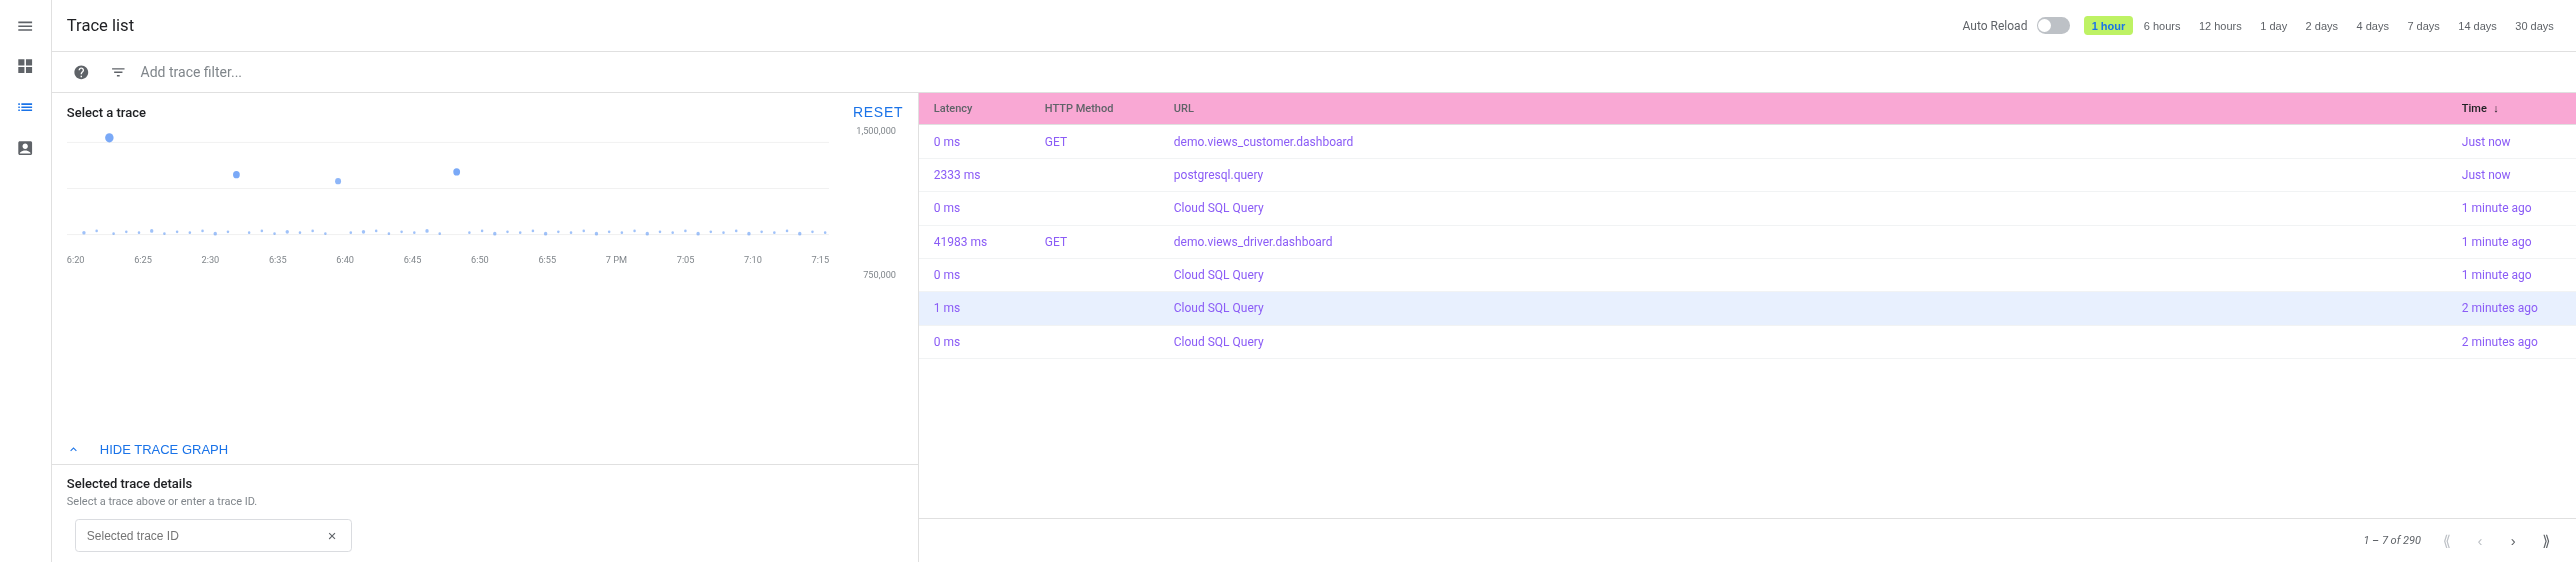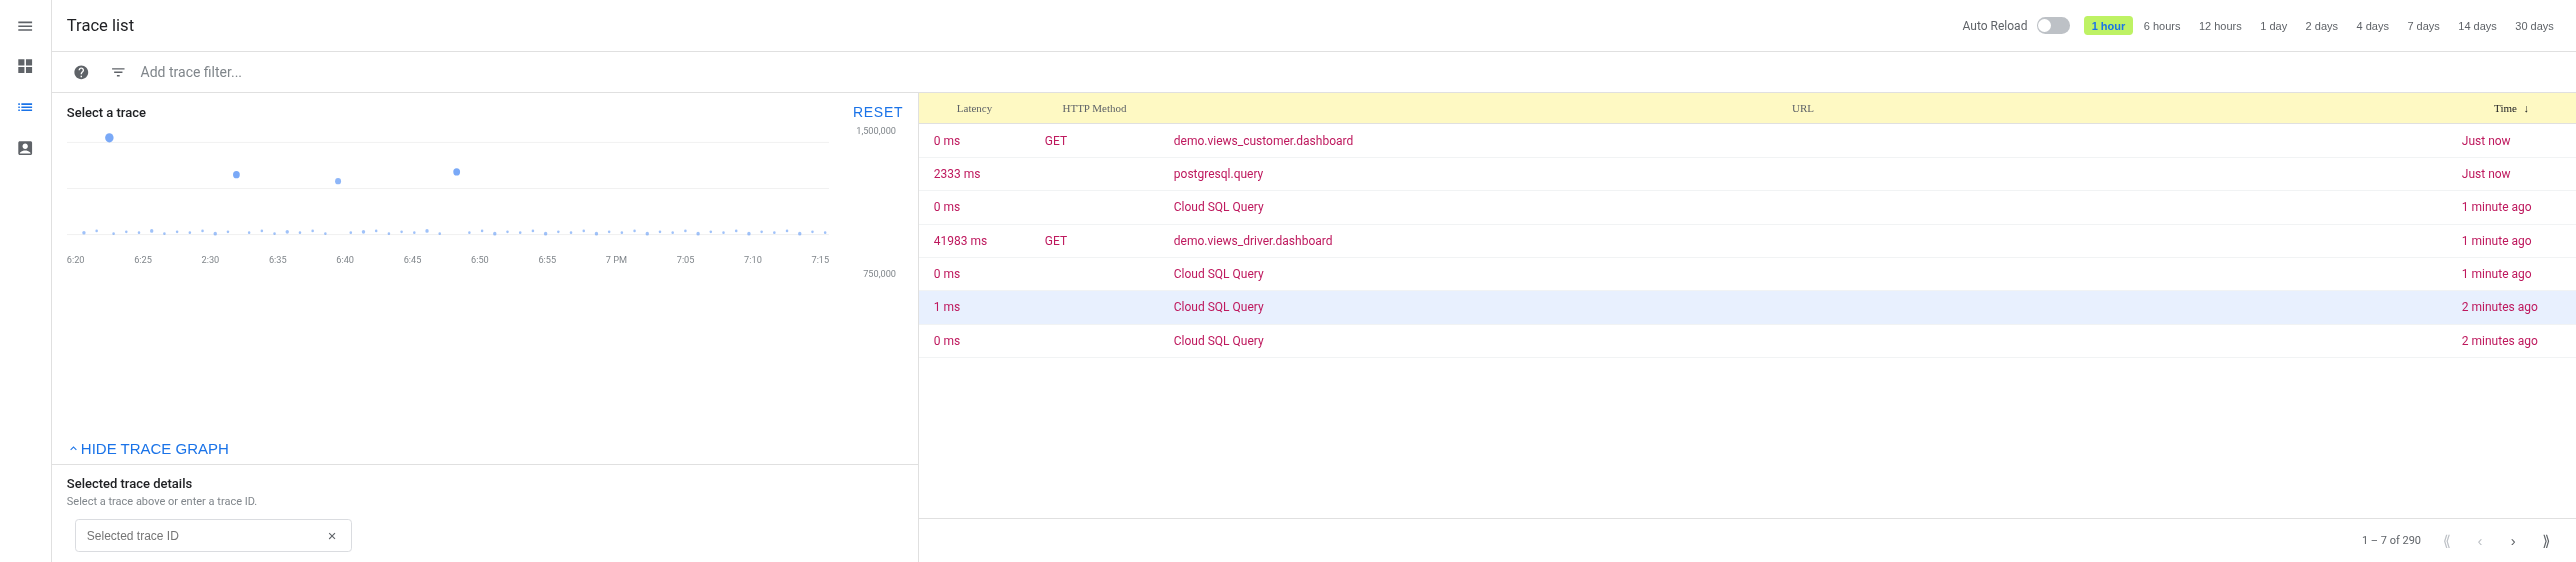--- a/index.html
+++ b/index.html
@@ -190,28 +190,28 @@
       justify-content: space-between;
       padding: 1.8px 0;
     }
     .x-label {
       font-size: 9.2px;
       color: #80868b;
     }
 
     .hide-graph-btn {
       padding: 7.4px 14.8px;
-      font-size: 15px;
+      font-size: 13px;
       color: #1a73e8;
       background: none;
       border: none;
       cursor: pointer;
       display: flex;
       align-items: center;
-      gap: 1px;
+      gap: 20px;
     }
 
     
     .trace-details {
       padding: 11px 14.8px;
       border-top: 0.9px solid #e0e0e0;
     }
     .trace-details-title {
       font-size: 13px;
       font-weight: 500;
@@ -264,63 +264,63 @@
     }
 
     table {
       width: 100%;
       border-collapse: collapse;
     }
 
     thead th {
       position: sticky;
       top: 0;
-      background: #fef9c3;
+      background: #f9a8d4;
       padding: 9.2px 14.8px;
       font-size: 11px;
       font-weight: 500;
       color: #5f6368;
-      text-align: center;
+      text-align: left;
       border-bottom: 0.9px solid #e0e0e0;
       white-space: nowrap;
-      font-family: Liberation Serif, serif;
     }
     thead th.sorted {
       color: #202124;
     }
     .sort-icon { margin-left: 3.7px; }
 
     tbody tr {
       border-bottom: 0.9px solid #f1f3f4;
       cursor: pointer;
     }
     tbody tr.highlighted { background: #e8f0fe; }
 
     tbody td {
       padding: 9.2px 14.8px;
       font-size: 12px;
-      color: #be185d;
+      color: #8b5cf6;
     }
     .latency-col { width: 111px; }
     .method-col { width: 129px; }
     .url-col { flex: 1; }
     .time-col { width: 129px; }
 
     .pagination {
       display: flex;
       align-items: center;
       justify-content: flex-end;
       padding: 7.4px 14.8px;
       border-top: 0.9px solid #e0e0e0;
       gap: 3.7px;
     }
     .pagination-info {
       font-size: 11px;
       color: #5f6368;
       margin-right: 7.4px;
+      font-style: italic;
     }
     .page-btn {
       width: 29.5px; height: 29.5px;
       border: none; background: none;
       cursor: pointer;
       color: #5f6368;
       display: flex; align-items: center; justify-content: center;
       border-radius: 50%;
       font-size: 14.8px;
     }

